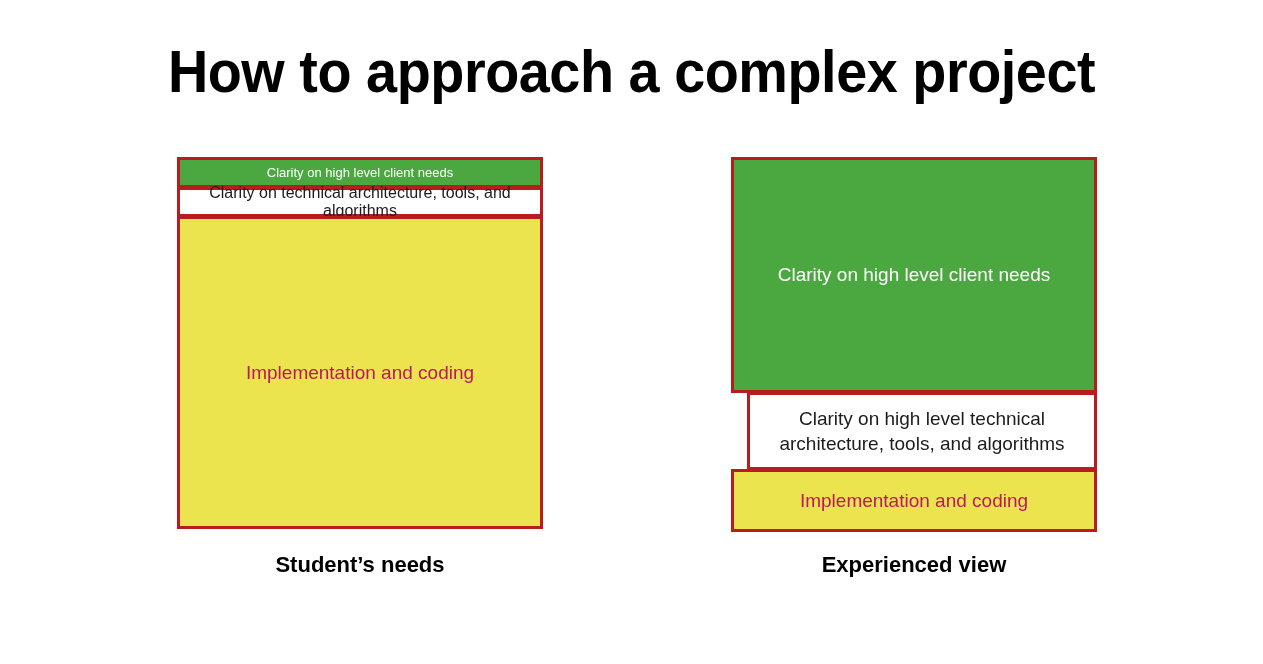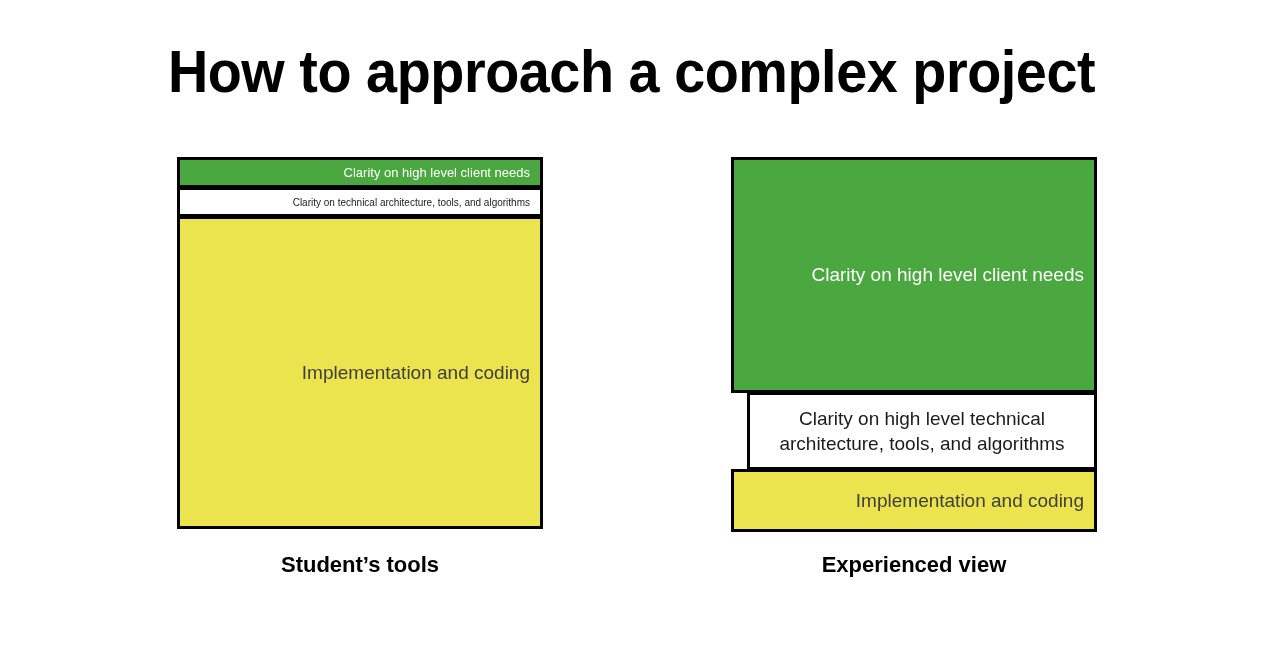--- a/index.html
+++ b/index.html
@@ -50,47 +50,47 @@
   .column.right { left: 731px; top: 157px; width: 366px; }
 
   .stack {
     display: flex;
     flex-direction: column;
     width: 100%;
   }
 
   .band {
     box-sizing: border-box;
-    border: 3px solid #000000;
+    border: 3px solid #b91c1c;
     display: flex;
     align-items: center;
-    justify-content: flex-end;
+    justify-content: center;
     text-align: center;
     color: #1c1c1c;
     font-family: "Liberation Sans", sans-serif;
     font-weight: normal;
   }
   .band + .band { margin-top: -1px; }
 
   .band-green {
     background: #4ba73f;
     color: #ffffff;
   }
   .band-white {
     background: #ffffff;
     color: #1c1c1c;
   }
   .band-yellow {
     background: #ece44f;
-    color: #404040;
+    color: #be185d;
   }
 
   
   .left .band-green  { height: 31px;  font-size: 13px; }
-  .left .band-white  { height: 30px;  font-size: 10px; }
+  .left .band-white  { height: 30px;  font-size: 16px; }
   .left .band-yellow { height: 313px; font-size: 19px; }
 
   
   .right .band-green  { height: 236px; font-size: 19px; }
   .right .band-white  { height: 78px;  font-size: 19px; line-height: 25px; margin-left: 16px; }
   .right .band-yellow { height: 63px;  font-size: 19px; }
 
   .band-text {
     padding: 0 10px;
     display: block;
@@ -147,17 +147,17 @@
         <span class="band-text">Clarity on high level technical architecture, tools, and algorithms</span>
       </div>
 
       <div class="band band-yellow">
         <span class="band-text">Implementation and coding</span>
       </div>
 
     </div>
   </div>
 
-  <div class="caption left">Student’s tools</div>
+  <div class="caption left">Student’s needs</div>
 
   <div class="caption right">Experienced view</div>
 
 </div>
 
 </body></html>

